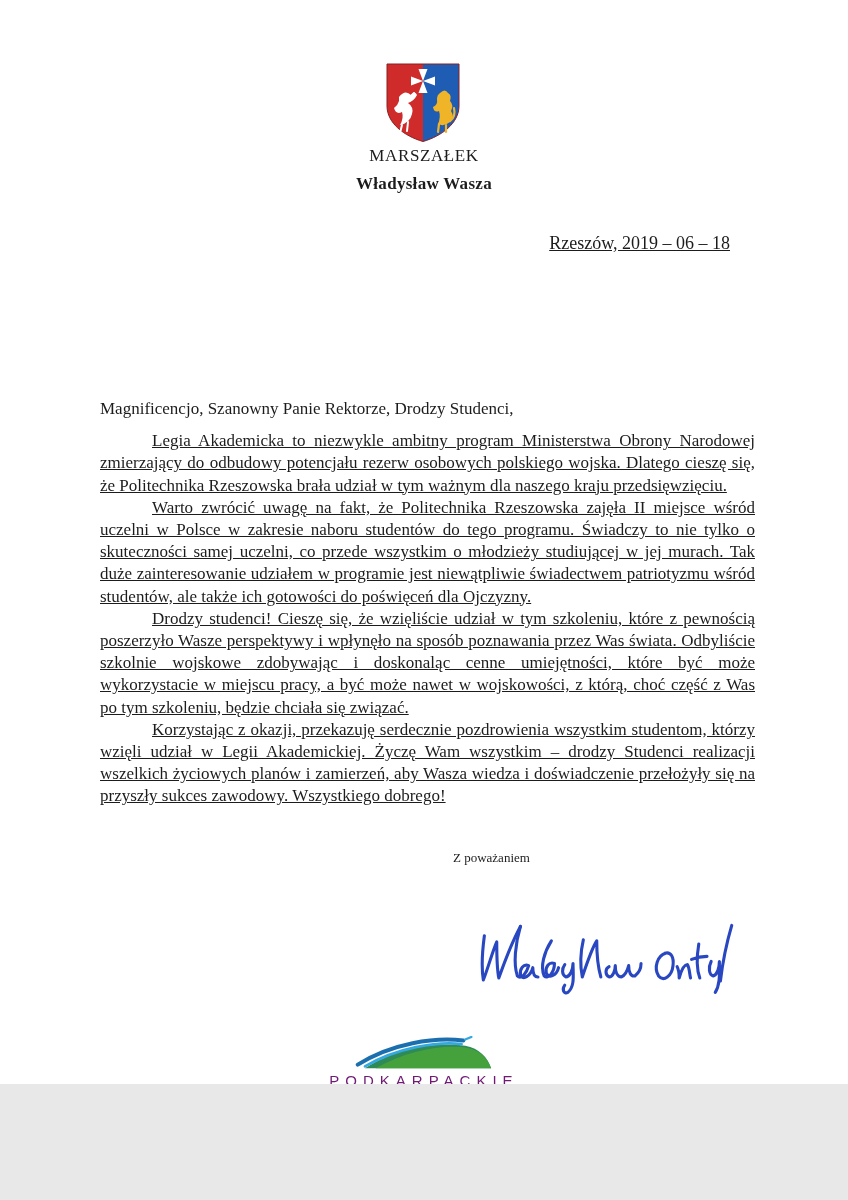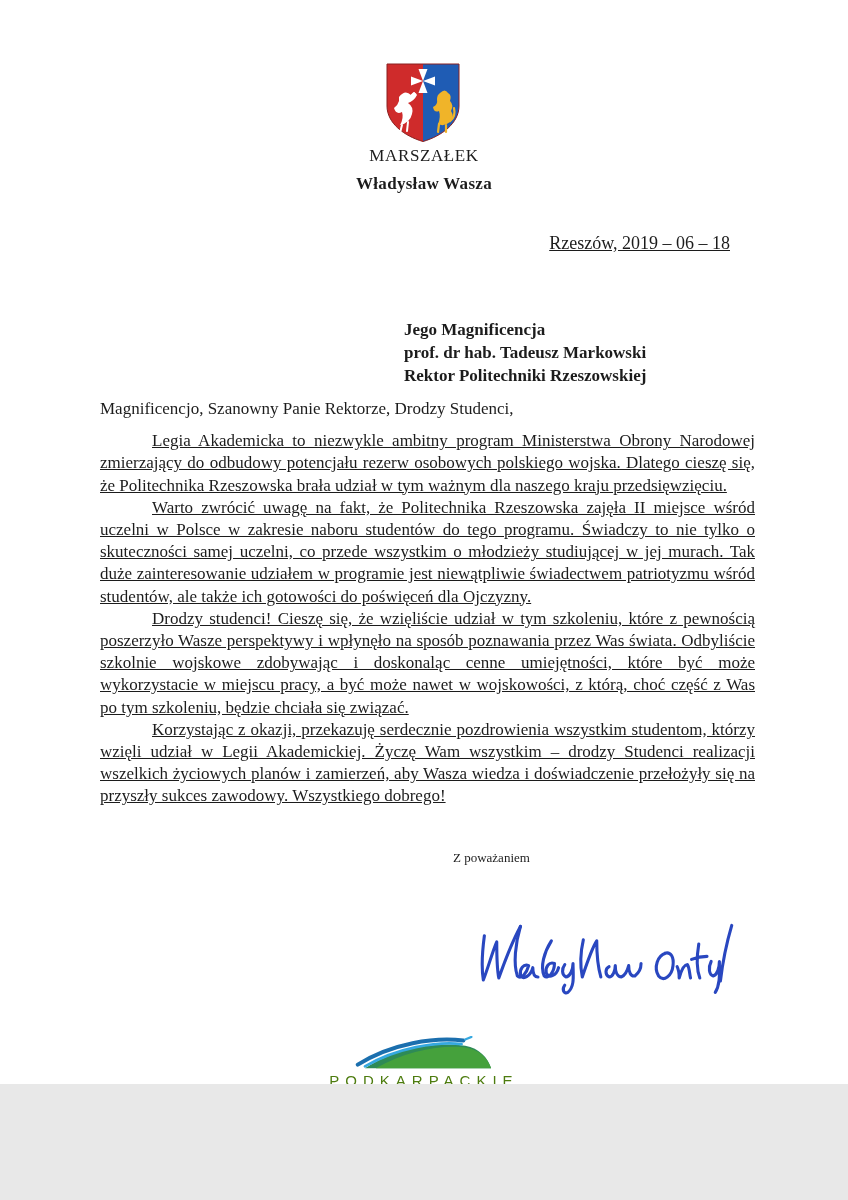--- a/index.html
+++ b/index.html
@@ -27,21 +27,21 @@
   .para{margin:0;text-align:justify;text-indent:52px;text-decoration:underline;}
   
   .closing{position:absolute;top:850px;left:453px;font-weight:normal;font-size:13px;}
   .signature{position:absolute;top:912px;left:472px;width:268px;height:100px;}
   
   .logo-block{position:absolute;top:1036px;left:0;width:100%;text-align:center;}
   .logo-graphic{display:block;margin:0 auto;width:150px;height:34px;}
   .logo-text{
     display:block;margin-top:2px;
     font-family:"Liberation Sans", sans-serif;
-    font-size:15px;letter-spacing:6px;color:#4d7c0f;font-weight:500;
+    font-size:15px;letter-spacing:6px;color:#701a75;font-weight:500;
   }
   
   .footer{position:absolute;top:1132px;left:0;width:100%;text-align:center;font-size:15px;line-height:18px;color:#3b82f6;}
 </style>
 </head>
 <body>
 
 <div class="page">
 
   <svg class="crest" viewBox="0 0 78 82" aria-hidden="true">
@@ -70,25 +70,20 @@
     </g>
   </svg>
 
   <div class="org-block">
     <div class="org-line">MARSZAŁEK</div>
     <div class="person-line">Władysław Wasza</div>
   </div>
 
   <div class="dateline">Rzeszów, 2019 – 06 – 18</div>
 
-  <div class="addressee">
-    <div>Jego Magnificencja</div>
-    <div>prof. dr hab. Tadeusz Markowski</div>
-    <div>Rektor Politechniki Rzeszowskiej</div>
-  </div>
 
   <div class="letter-body">
     <p class="salutation">Magnificencjo, Szanowny Panie Rektorze, Drodzy Studenci,</p>
     <p class="para">Legia Akademicka to niezwykle ambitny program Ministerstwa Obrony Narodowej zmierzający do odbudowy potencjału rezerw osobowych polskiego wojska. Dlatego cieszę się, że Politechnika Rzeszowska brała udział w tym ważnym dla naszego kraju przedsięwzięciu.</p>
     <p class="para">Warto zwrócić uwagę na fakt, że Politechnika Rzeszowska zajęła II miejsce wśród uczelni w Polsce w zakresie naboru studentów do tego programu. Świadczy to nie tylko o skuteczności samej uczelni, co przede wszystkim o młodzieży studiującej w jej murach. Tak duże zainteresowanie udziałem w programie jest niewątpliwie świadectwem patriotyzmu wśród studentów, ale także ich gotowości do poświęceń dla Ojczyzny.</p>
     <p class="para">Drodzy studenci! Cieszę się, że wzięliście udział w tym szkoleniu, które z pewnością poszerzyło Wasze perspektywy i wpłynęło na sposób poznawania przez Was świata. Odbyliście szkolnie wojskowe zdobywając i doskonaląc cenne umiejętności, które być może wykorzystacie w miejscu pracy, a być może nawet w wojskowości, z którą, choć część z Was po tym szkoleniu, będzie chciała się związać.</p>
     <p class="para">Korzystając z okazji, przekazuję serdecznie pozdrowienia wszystkim studentom, którzy wzięli udział w Legii Akademickiej. Życzę Wam wszystkim – drodzy Studenci realizacji wszelkich życiowych planów i zamierzeń, aby Wasza wiedza i doświadczenie przełożyły się na przyszły sukces zawodowy. Wszystkiego dobrego!</p>
   </div>
 
   <div class="closing">Z poważaniem</div>

